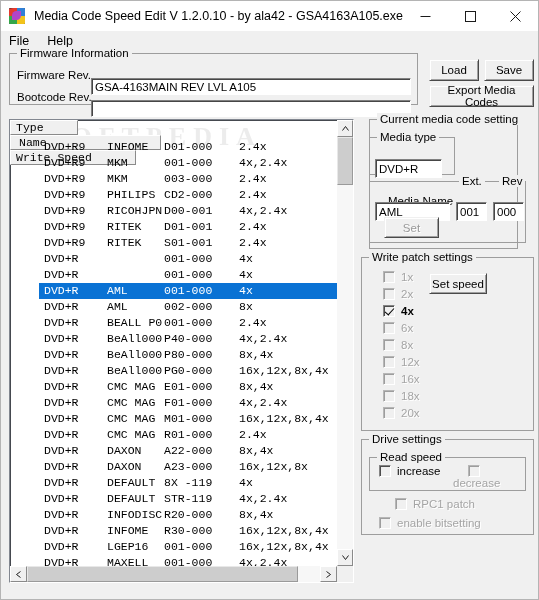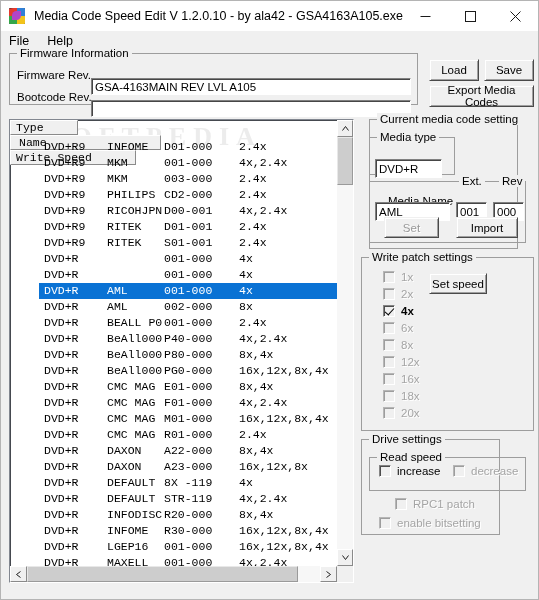--- a/index.html
+++ b/index.html
@@ -427,21 +427,20 @@
   <div class="gb" style="left:368px;top:180px;width:157px;height:62px;"></div>
   <div class="lbl" style="left:384px;top:174px;background:#f0f0f0;padding:0 3px;margin-top:20px;">Media Name</div>
   <div class="lbl" style="left:458px;top:174px;background:#f0f0f0;padding:0 3px;">Ext.</div>
   <div class="lbl" style="left:498px;top:174px;background:#f0f0f0;padding:0 3px;">Rev</div>
 
   <div class="tf" style="left:374px;top:189px;width:75px;height:19px;">AML</div>
   <div class="tf" style="left:455px;top:189px;width:31px;height:19px;">001</div>
   <div class="tf" style="left:492px;top:189px;width:31px;height:19px;">000</div>
 
   <div class="btn disabled" style="left:383px;top:216px;width:55px;height:21px;">Set</div>
-  <div class="btn" style="left:455px;top:216px;width:62px;height:21px;">Import</div>
 
   <div class="gb" style="left:360px;top:256px;width:173px;height:174px;">
     <span class="gb-label">Write patch settings</span>
   </div>
   <div id="speed-boxes">
       <div class="cb dim" style="left: 382px; top: 270px;">
         <span class="box"></span>
         <span>1x</span>
       </div>
       <div class="cb dim" style="left: 382px; top: 287px;">
@@ -472,32 +471,32 @@
         <span class="box"></span>
         <span>18x</span>
       </div>
       <div class="cb dim" style="left: 382px; top: 406px;">
         <span class="box"></span>
         <span>20x</span>
       </div>
     </div>
   <div class="btn" style="left:428px;top:272px;width:58px;height:21px;">Set speed</div>
 
-  <div class="gb" style="left:360px;top:438px;width:139px;height:96px;">
+  <div class="gb" style="left:360px;top:438px;width:173px;height:96px;">
     <span class="gb-label">Drive settings</span>
   </div>
   <div class="gb" style="left:368px;top:456px;width:157px;height:34px;">
     <span class="gb-label">Read speed</span>
   </div>
 
   <div class="cb" style="left:378px;top:464px;">
     <span class="box"></span>
     <span>increase</span>
   </div>
-  <div class="cb dim" style="left:452px;top:464px;">
+  <div class="cb dim" style="left:452px;top:464px;flex-direction:column;">
     <span class="box"></span>
     <span>decrease</span>
   </div>
   <div class="cb dim" style="left:394px;top:497px;">
     <span class="box"></span>
     <span>RPC1 patch</span>
   </div>
   <div class="cb dim" style="left:378px;top:516px;">
     <span class="box"></span>
     <span>enable bitsetting</span>

